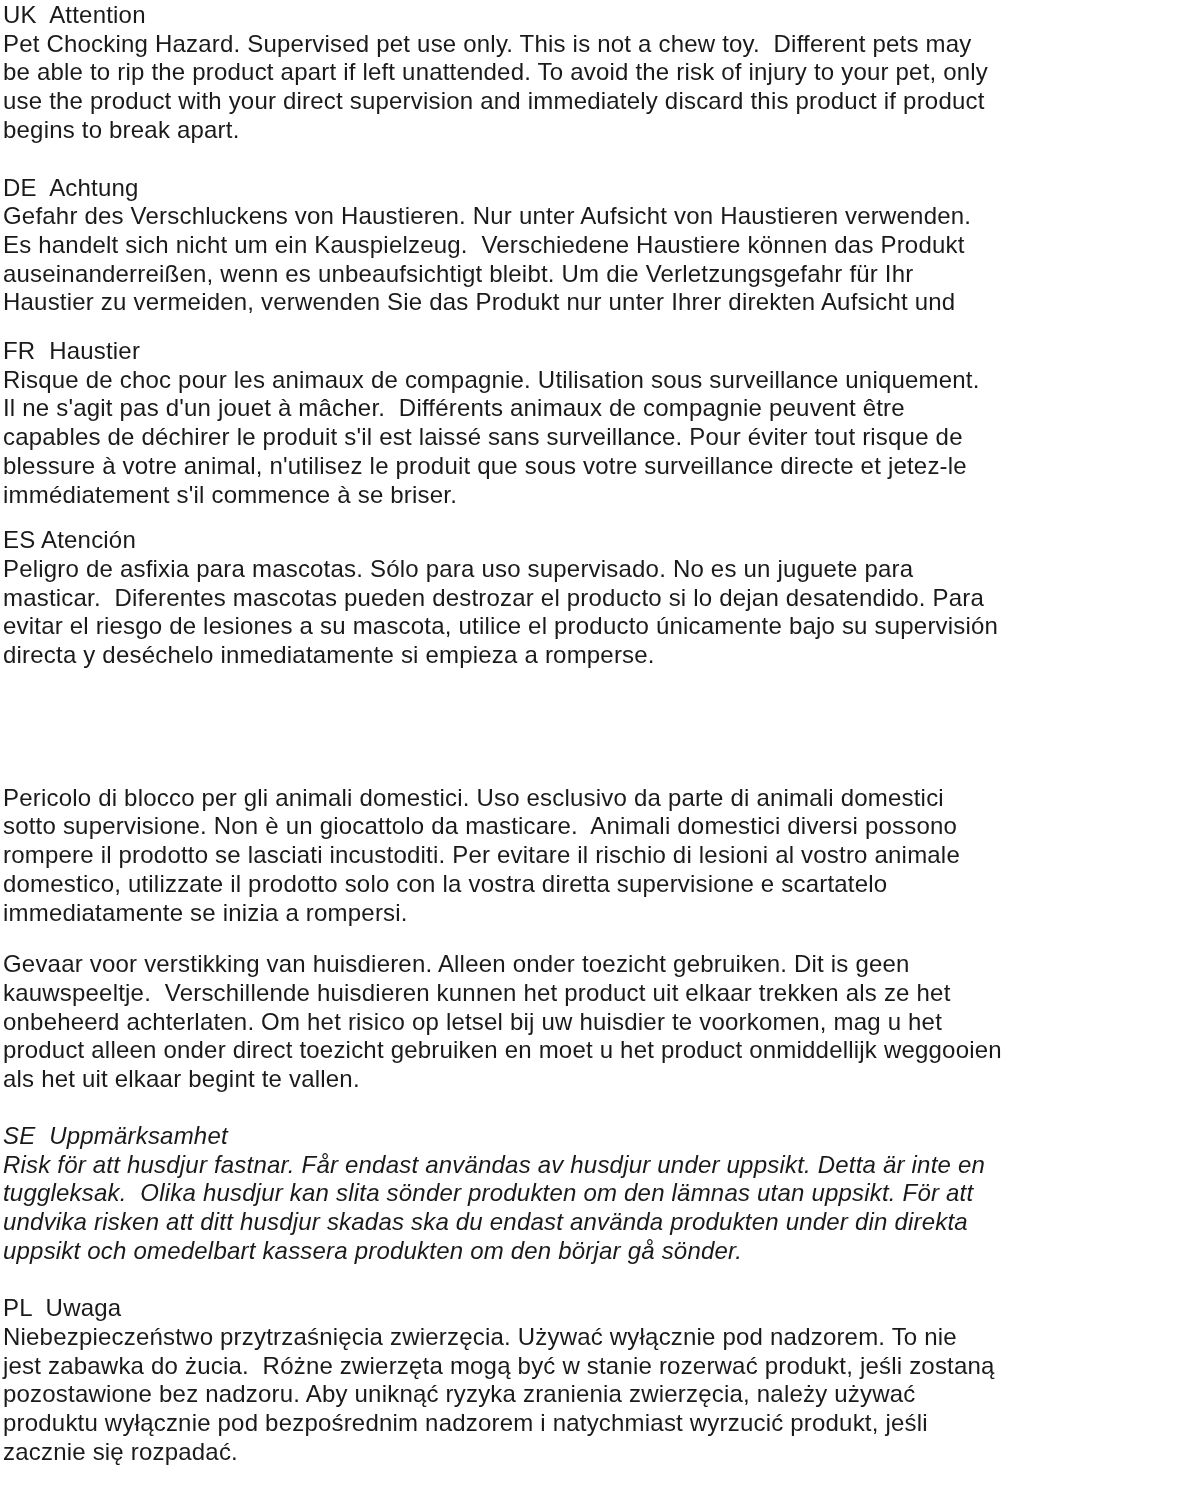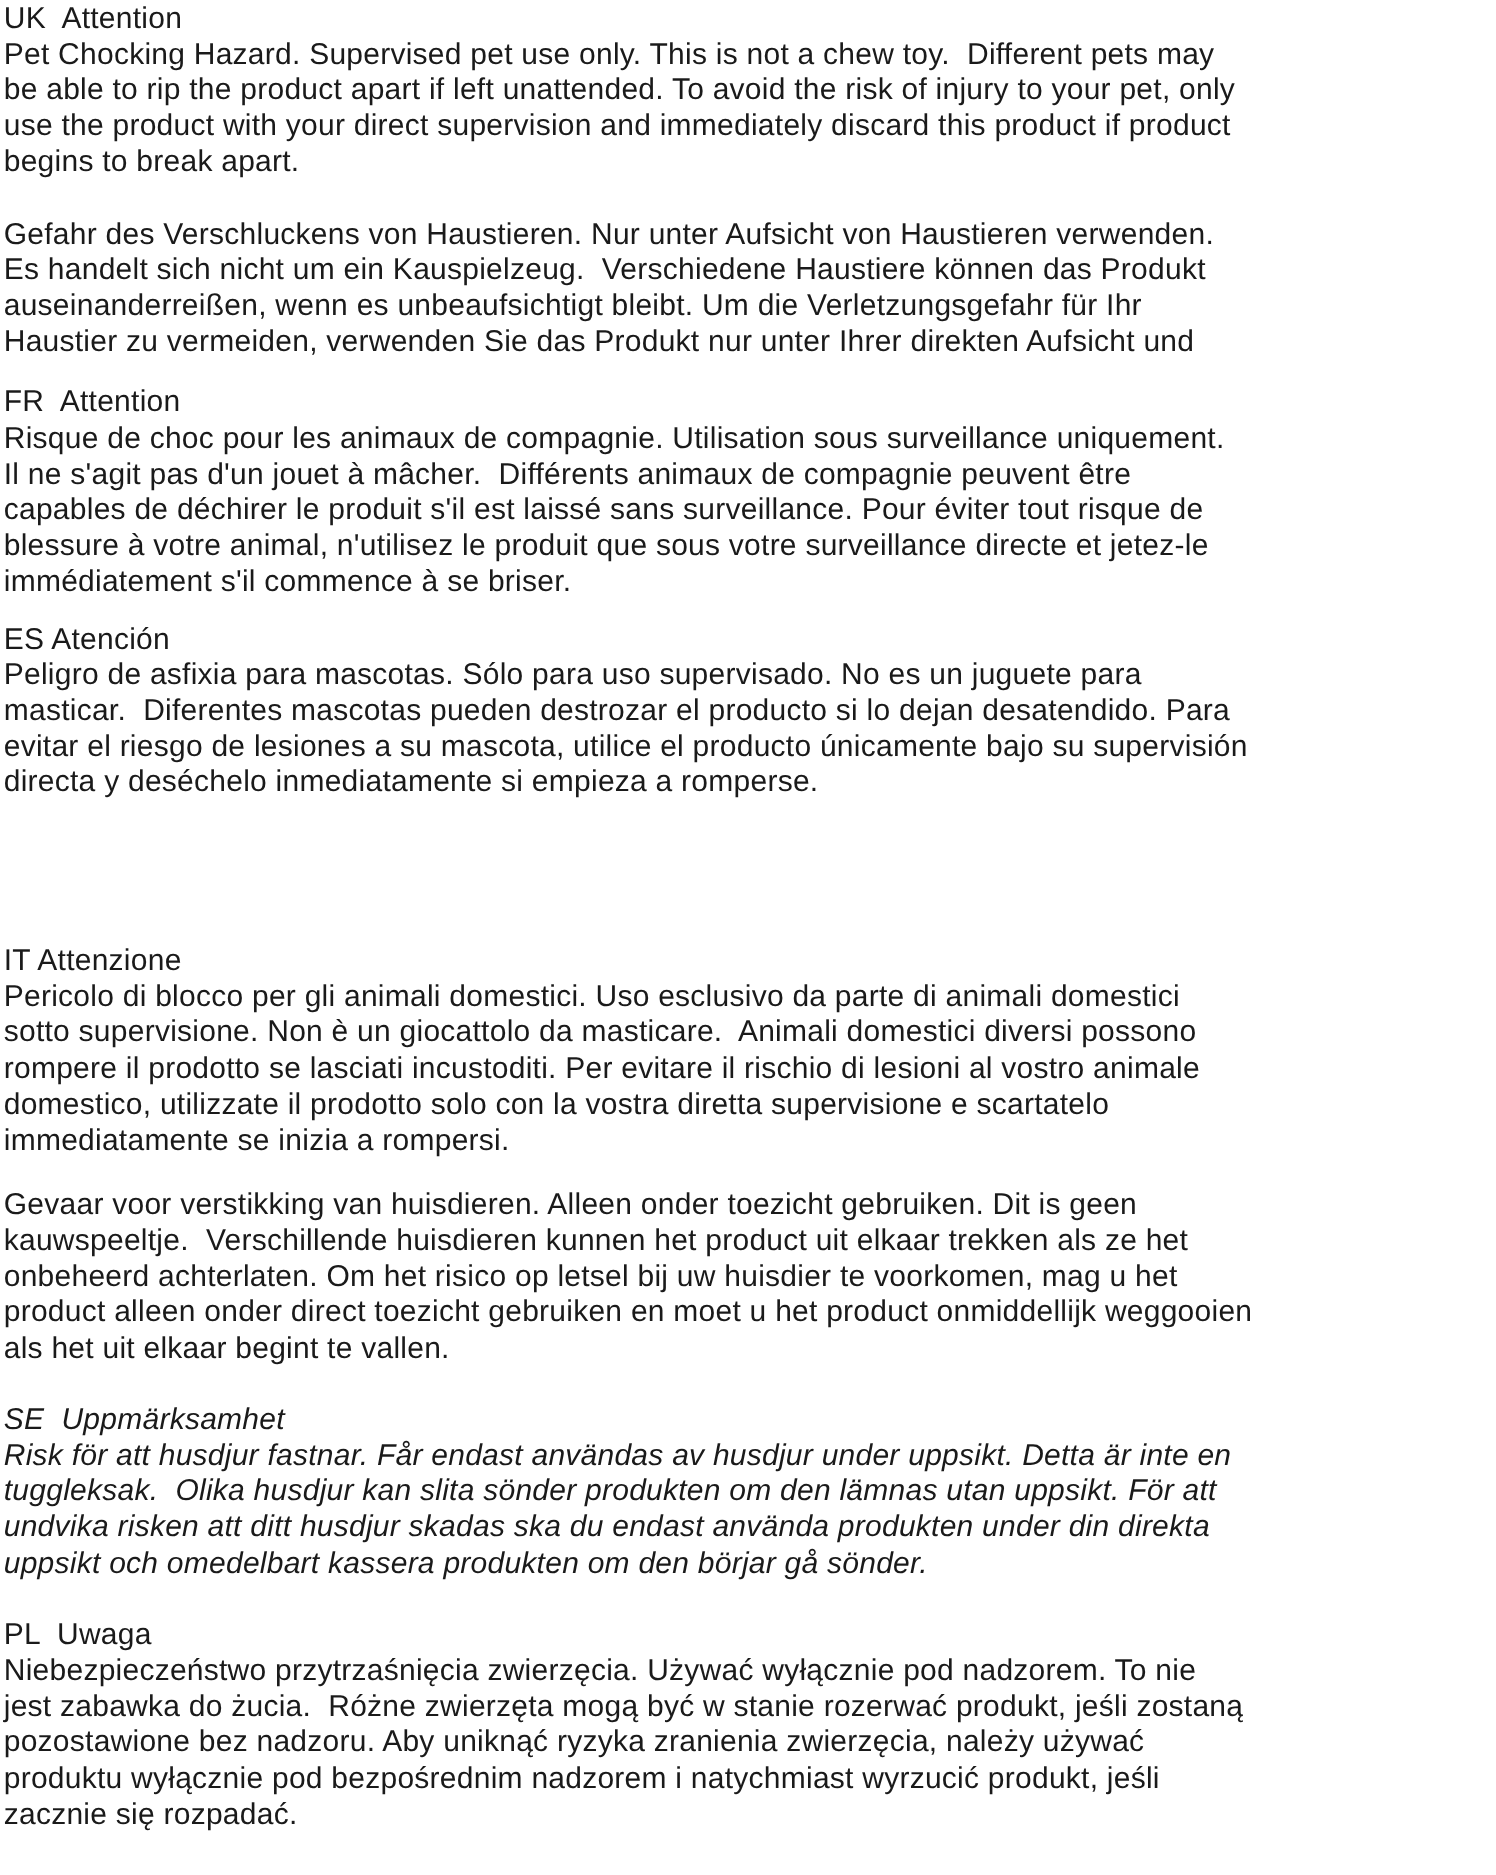--- a/index.html
+++ b/index.html
@@ -45,45 +45,45 @@
 
   <div class="section gap-uk">
     <p class="heading">UK  Attention</p>
     <p class="body-text">Pet Chocking Hazard. Supervised pet use only. This is not a chew toy.  Different pets may
 be able to rip the product apart if left unattended. To avoid the risk of injury to your pet, only
 use the product with your direct supervision and immediately discard this product if product
 begins to break apart.</p>
   </div>
 
   <div class="section gap-de">
+    <p class="heading">DE  Achtung</p>
     <p class="body-text">Gefahr des Verschluckens von Haustieren. Nur unter Aufsicht von Haustieren verwenden.
 Es handelt sich nicht um ein Kauspielzeug.  Verschiedene Haustiere können das Produkt
 auseinanderreißen, wenn es unbeaufsichtigt bleibt. Um die Verletzungsgefahr für Ihr
 Haustier zu vermeiden, verwenden Sie das Produkt nur unter Ihrer direkten Aufsicht und</p>
   </div>
 
   <div class="section gap-fr">
-    <p class="heading">FR  Attention</p>
+    <p class="heading">FR  Haustier</p>
     <p class="body-text">Risque de choc pour les animaux de compagnie. Utilisation sous surveillance uniquement.
 Il ne s'agit pas d'un jouet à mâcher.  Différents animaux de compagnie peuvent être
 capables de déchirer le produit s'il est laissé sans surveillance. Pour éviter tout risque de
 blessure à votre animal, n'utilisez le produit que sous votre surveillance directe et jetez-le
 immédiatement s'il commence à se briser.</p>
   </div>
 
   <div class="section gap-es">
     <p class="heading">ES Atención</p>
     <p class="body-text">Peligro de asfixia para mascotas. Sólo para uso supervisado. No es un juguete para
 masticar.  Diferentes mascotas pueden destrozar el producto si lo dejan desatendido. Para
 evitar el riesgo de lesiones a su mascota, utilice el producto únicamente bajo su supervisión
 directa y deséchelo inmediatamente si empieza a romperse.</p>
   </div>
 
   <div class="section gap-it">
-    <p class="heading">IT Attenzione</p>
     <p class="body-text">Pericolo di blocco per gli animali domestici. Uso esclusivo da parte di animali domestici
 sotto supervisione. Non è un giocattolo da masticare.  Animali domestici diversi possono
 rompere il prodotto se lasciati incustoditi. Per evitare il rischio di lesioni al vostro animale
 domestico, utilizzate il prodotto solo con la vostra diretta supervisione e scartatelo
 immediatamente se inizia a rompersi.</p>
   </div>
 
   <div class="section gap-nl">
     <p class="body-text">Gevaar voor verstikking van huisdieren. Alleen onder toezicht gebruiken. Dit is geen
 kauwspeeltje.  Verschillende huisdieren kunnen het product uit elkaar trekken als ze het

